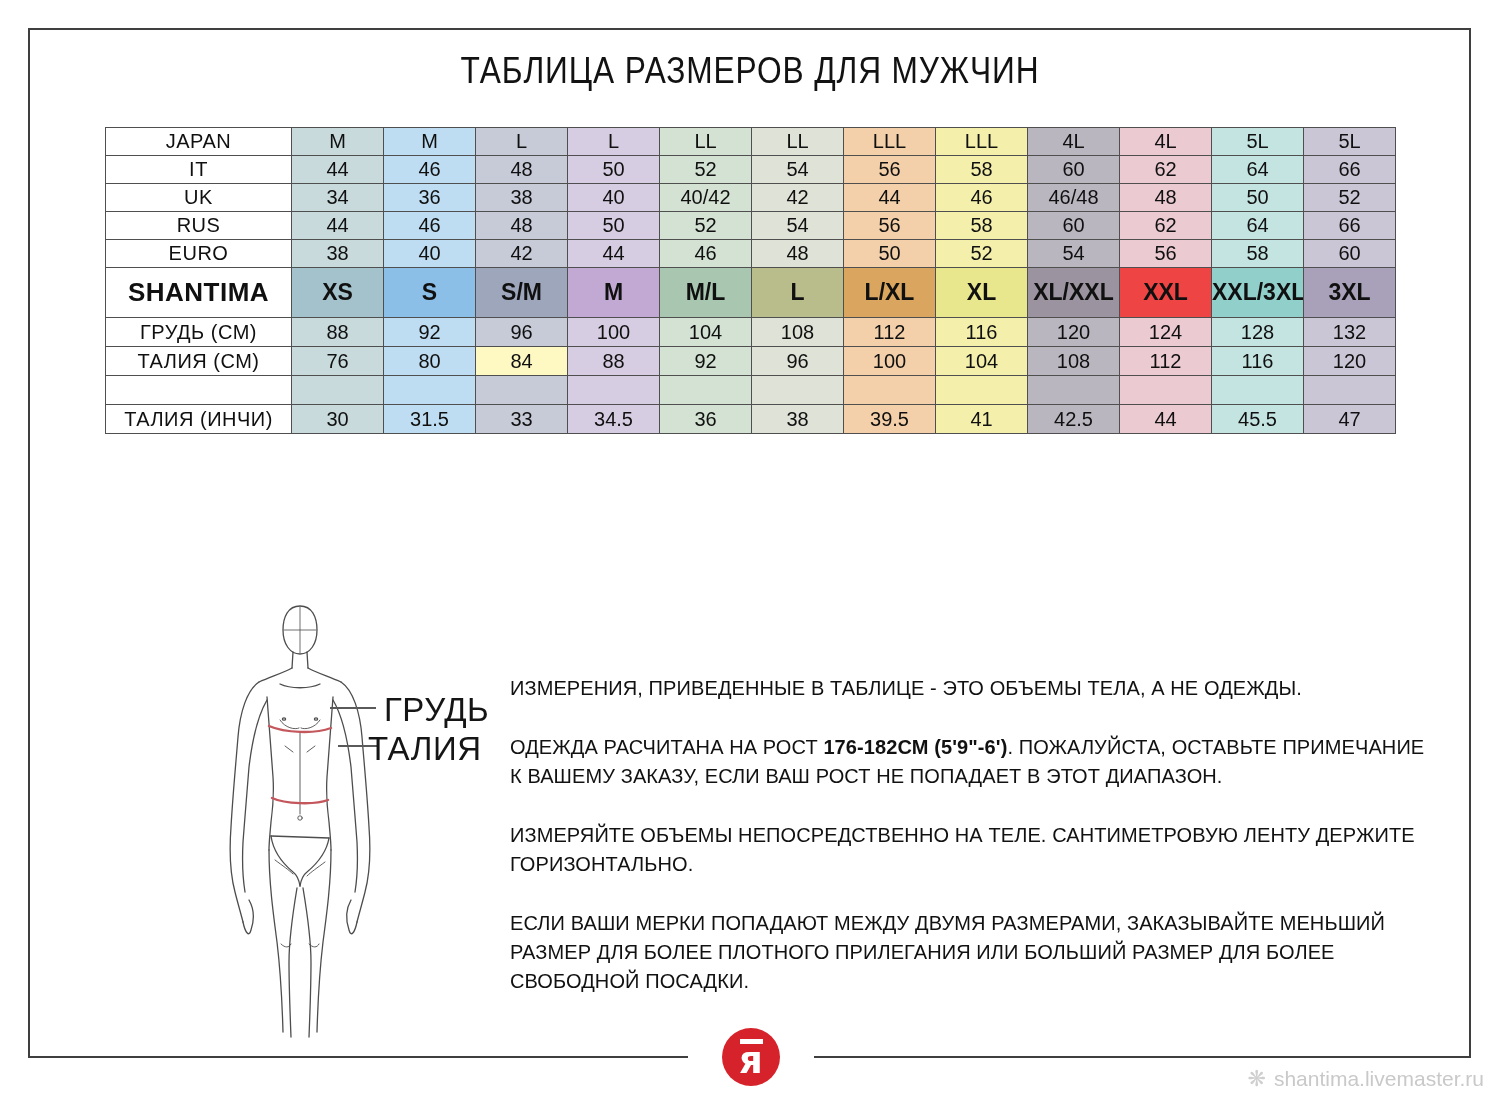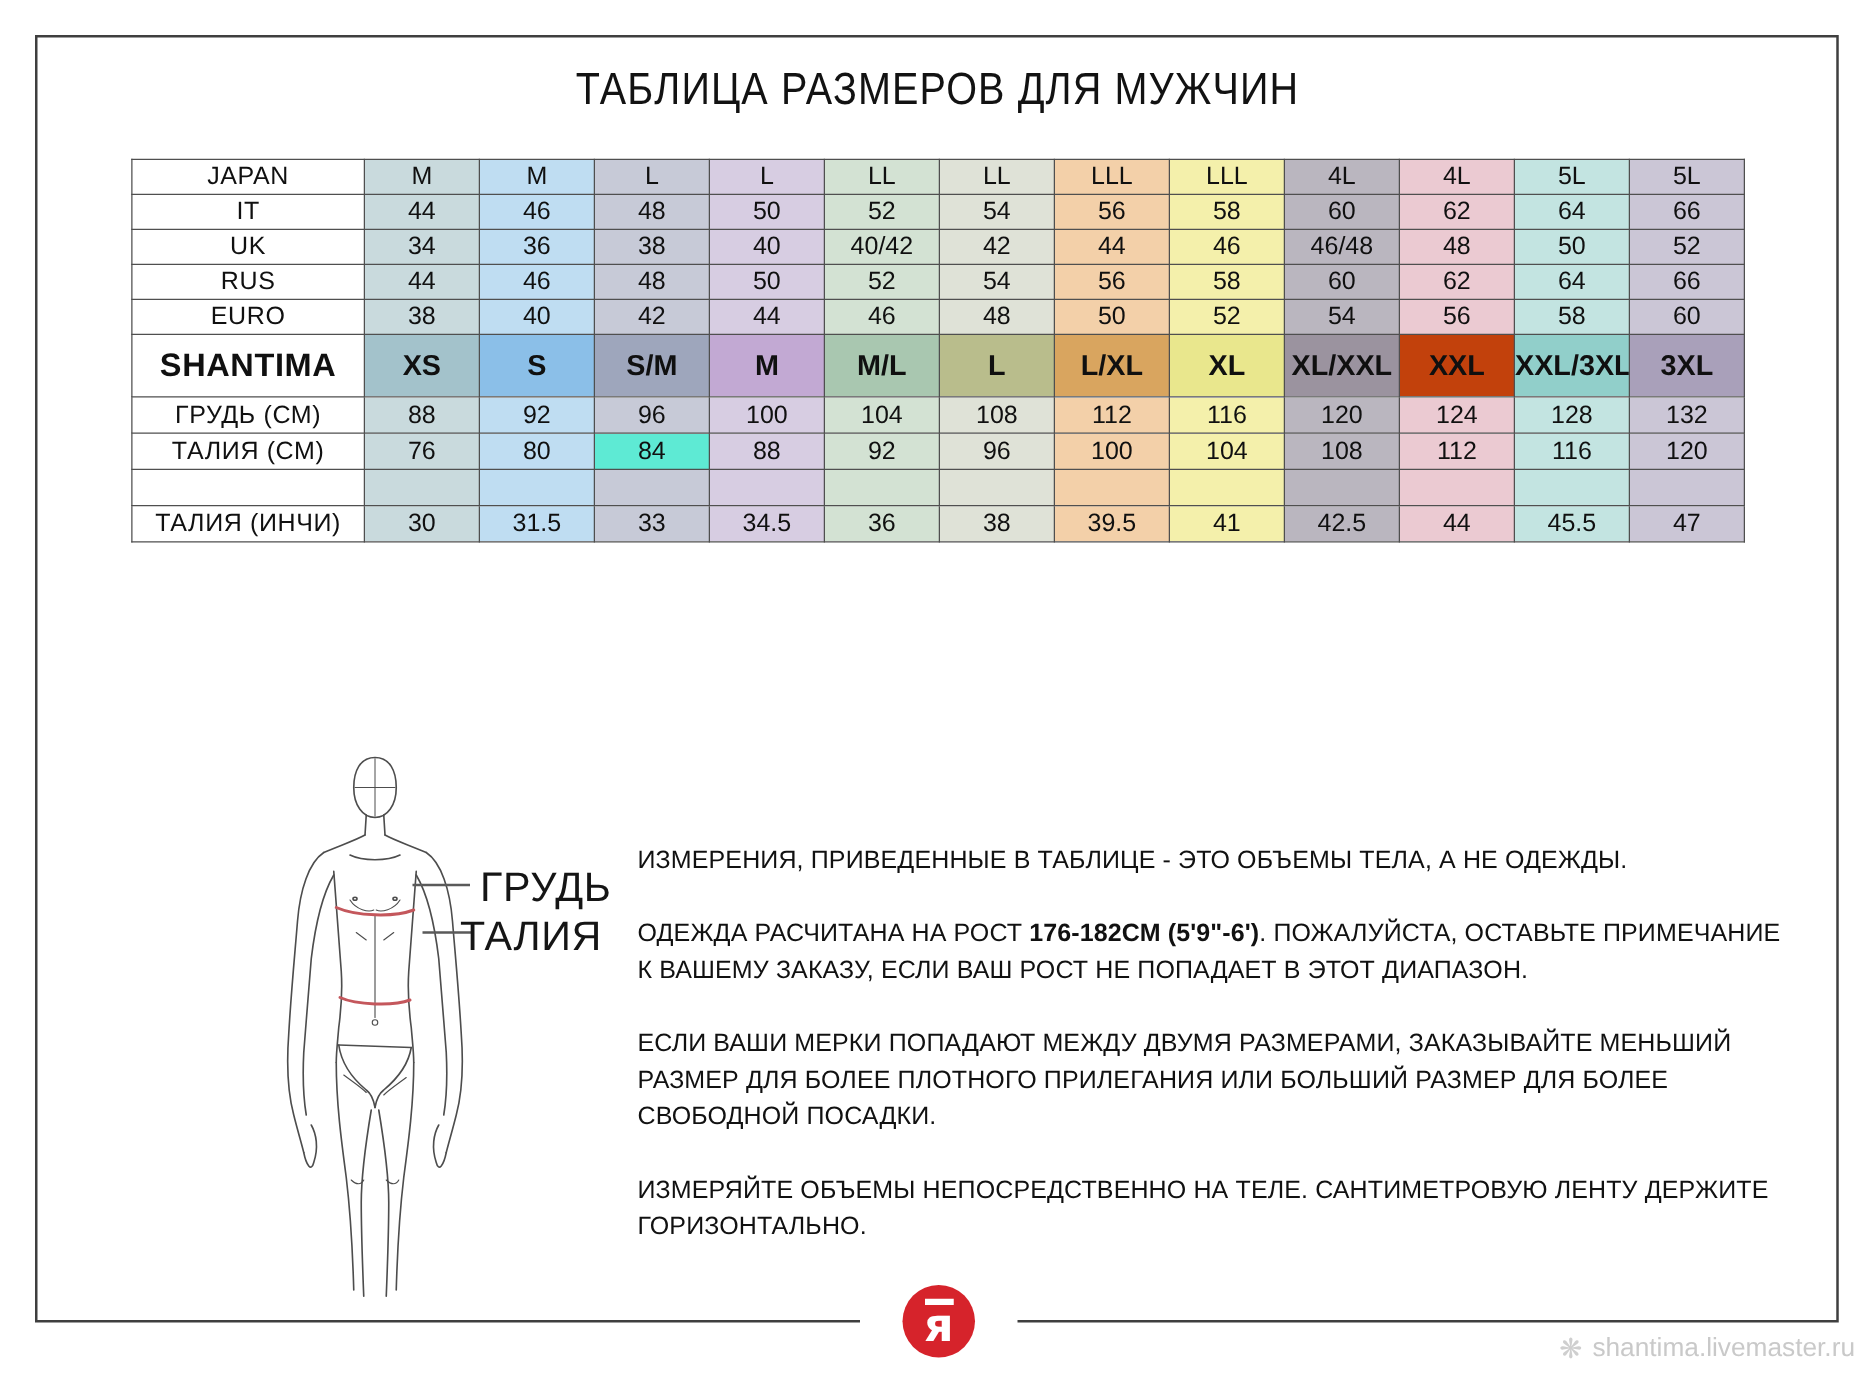--- a/index.html
+++ b/index.html
@@ -146,21 +146,21 @@
           <td class="lbl brand-lbl">SHANTIMA</td>
           <td class="brand-cell" style="background: rgb(163, 194, 203);">XS</td>
           <td class="brand-cell" style="background: rgb(139, 191, 232);">S</td>
           <td class="brand-cell" style="background: rgb(158, 166, 188);">S/M</td>
           <td class="brand-cell" style="background: rgb(194, 169, 211);">M</td>
           <td class="brand-cell" style="background: rgb(169, 199, 176);">M/L</td>
           <td class="brand-cell" style="background: rgb(185, 189, 140);">L</td>
           <td class="brand-cell" style="background: rgb(217, 165, 95);">L/XL</td>
           <td class="brand-cell" style="background: rgb(233, 231, 141);">XL</td>
           <td class="brand-cell" style="background: rgb(155, 147, 159);">XL/XXL</td>
-          <td class="brand-cell" style="background: #c2410c;">XXL</td>
+          <td class="brand-cell" style="background: #ef4444;">XXL</td>
           <td class="brand-cell" style="background: rgb(145, 207, 202);">XXL/3XL</td>
           <td class="brand-cell" style="background: rgb(169, 160, 186);">3XL</td>
         </tr>
         <tr style="height: 29px;">
           <td class="lbl">ГРУДЬ (СМ)</td>
           <td style="background: rgb(201, 218, 221);">88</td>
           <td style="background: rgb(191, 221, 242);">92</td>
           <td style="background: rgb(199, 202, 215);">96</td>
           <td style="background: rgb(215, 205, 226);">100</td>
           <td style="background: rgb(211, 226, 211);">104</td>
@@ -169,21 +169,21 @@
           <td style="background: rgb(244, 240, 171);">116</td>
           <td style="background: rgb(186, 182, 191);">120</td>
           <td style="background: rgb(235, 202, 210);">124</td>
           <td style="background: rgb(195, 228, 225);">128</td>
           <td style="background: rgb(203, 198, 214);">132</td>
         </tr>
         <tr style="height: 29px;">
           <td class="lbl">ТАЛИЯ (СМ)</td>
           <td style="background: rgb(201, 218, 221);">76</td>
           <td style="background: rgb(191, 221, 242);">80</td>
-          <td style="background: #5eead4;">84</td>
+          <td style="background: #fef9c3;">84</td>
           <td style="background: rgb(215, 205, 226);">88</td>
           <td style="background: rgb(211, 226, 211);">92</td>
           <td style="background: rgb(223, 226, 215);">96</td>
           <td style="background: rgb(243, 208, 169);">100</td>
           <td style="background: rgb(244, 240, 171);">104</td>
           <td style="background: rgb(186, 182, 191);">108</td>
           <td style="background: rgb(235, 202, 210);">112</td>
           <td style="background: rgb(195, 228, 225);">116</td>
           <td style="background: rgb(203, 198, 214);">120</td>
         </tr>
@@ -261,22 +261,22 @@
   <div class="pointer" style="left:330px;top:707px;width:46px;"></div>
   <div class="pointer" style="left:338px;top:745px;width:40px;"></div>
   <div class="meas-label" style="left:384px;top:691px;">ГРУДЬ</div>
   <div class="meas-label" style="left:368px;top:730px;">ТАЛИЯ</div>
 
   <div class="notes">
     <p class="first">ИЗМЕРЕНИЯ, ПРИВЕДЕННЫЕ В ТАБЛИЦЕ - ЭТО ОБЪЕМЫ ТЕЛА, А НЕ ОДЕЖДЫ.</p>
     <p>
       <span>ОДЕЖДА РАСЧИТАНА НА РОСТ </span><b>176-182СМ (5'9"-6')</b><span>. ПОЖАЛУЙСТА, ОСТАВЬТЕ ПРИМЕЧАНИЕ К ВАШЕМУ ЗАКАЗУ, ЕСЛИ ВАШ РОСТ НЕ ПОПАДАЕТ В ЭТОТ ДИАПАЗОН.</span>
     </p>
+    <p>ИЗМЕРЯЙТЕ ОБЪЕМЫ НЕПОСРЕДСТВЕННО НА ТЕЛЕ. САНТИМЕТРОВУЮ ЛЕНТУ ДЕРЖИТЕ ГОРИЗОНТАЛЬНО.</p>
     <p>ЕСЛИ ВАШИ МЕРКИ ПОПАДАЮТ МЕЖДУ ДВУМЯ РАЗМЕРАМИ, ЗАКАЗЫВАЙТЕ МЕНЬШИЙ РАЗМЕР ДЛЯ БОЛЕЕ ПЛОТНОГО ПРИЛЕГАНИЯ ИЛИ БОЛЬШИЙ РАЗМЕР ДЛЯ БОЛЕЕ СВОБОДНОЙ ПОСАДКИ.</p>
-    <p>ИЗМЕРЯЙТЕ ОБЪЕМЫ НЕПОСРЕДСТВЕННО НА ТЕЛЕ. САНТИМЕТРОВУЮ ЛЕНТУ ДЕРЖИТЕ ГОРИЗОНТАЛЬНО.</p>
   </div>
 
   <div class="logo-gap"></div>
   <div class="logo-circle" style="background: rgb(214, 35, 43);">
     <span class="logo-bar"></span>
     <span class="logo-letter">я</span>
   </div>
 
   <div class="watermark">
     <span class="wm-icon">❋</span>

